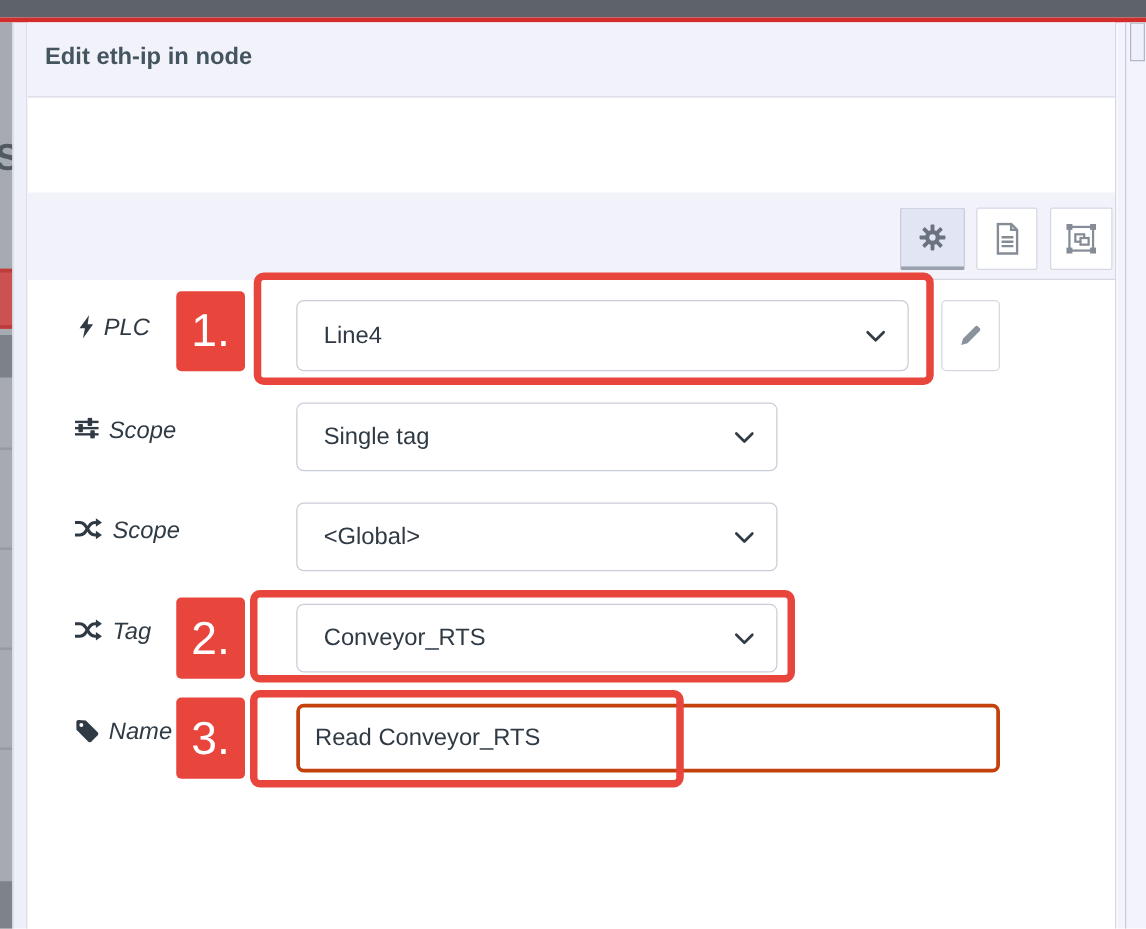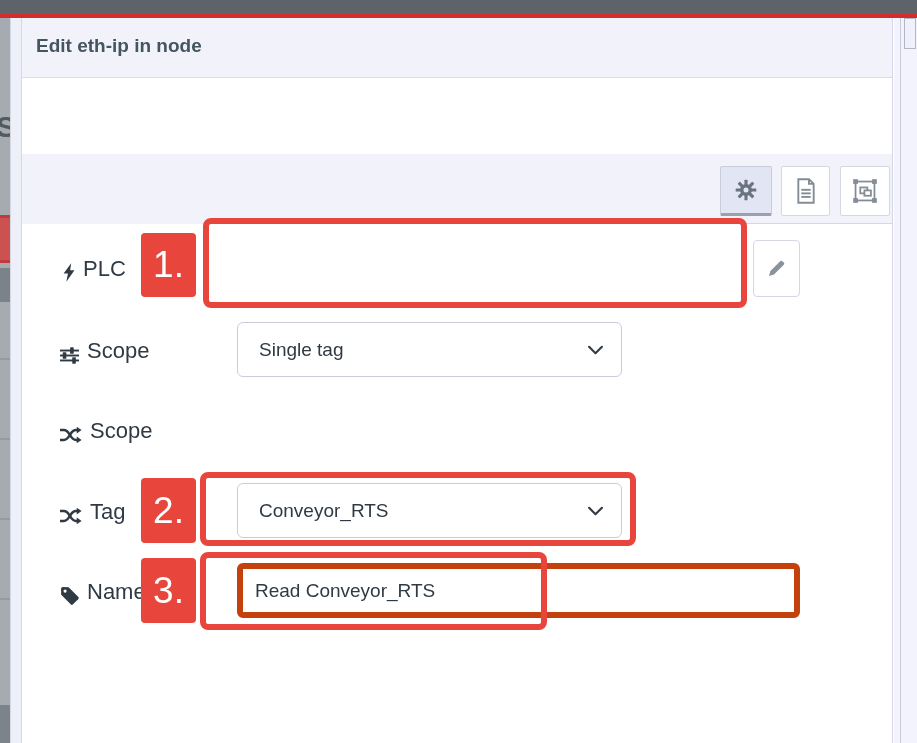--- a/index.html
+++ b/index.html
@@ -56,40 +56,40 @@
   .mini-btn { position:absolute; top:12px; height:50px; background:#ffffff;
               border:1px solid #d5d8e4; border-radius:2px; display:flex; align-items:center;
               justify-content:center; color:#848c96; cursor:pointer; }
   .mini-gear { left:698px; width:52px; background:#e2e5f3; border-color:#c9ccdb;
                border-bottom:3px solid #9aa0ad; color:#6b7380; }
   .mini-gear svg { --hole:#e2e5f3; }
   .mini-doc  { left:759px; width:49px; }
   .mini-app  { left:818px; width:50px; }
 
   
-  .field-label { position:absolute; height:30px; display:flex; align-items:flex-end; gap:8px;
-                 font-size:22px; color:#2f3a44; }
+  .field-label { position:absolute; height:30px; display:flex; align-items:flex-start; gap:8px;
+                 font-size:19px; color:#2f3a44;font-style:italic; }
   .field-label svg { flex:none; }
   .lbl-plc   { left:40px; top:234px; }
   .lbl-mode  { left:38px; top:316px; }
   .lbl-scope { left:38px; top:396px; }
   .lbl-tag   { left:38px; top:477px; }
   .lbl-name  { left:38px; top:557px; }
 
   .select { position:absolute; background:#ffffff; border:1px solid #c9cdd9; border-radius:6px;
             display:flex; align-items:center; padding-left:21px; font-size:19px; color:#2f3a44;
             cursor:pointer; }
   .select .chev { position:absolute; right:18px; top:50%; transform:translateY(-50%); display:flex; }
   .sel-plc   { left:215px; top:222px; width:490px; height:57px; }
   .sel-mode  { left:215px; top:304px; width:385px; height:55px; }
   .sel-scope { left:215px; top:384px; width:385px; height:55px; }
   .sel-tag   { left:215px; top:465px; width:385px; height:55px;text-align:center; }
 
   .input-name { position:absolute; left:215px; top:545px; width:563px; height:55px;
-                background:#ffffff; border:6px solid #c2410c; border-radius:6px;
+                background:#ffffff; border:3px solid #c2410c; border-radius:6px;
                 padding:0 12px; font-size:19px; color:#2f3a44;
                 font-family:"Liberation Sans", sans-serif; outline:none; }
 
   .pencil-btn { position:absolute; left:731px; top:222px; width:47px; height:57px;
                 background:#ffffff; border:1px solid #d5d8e4; border-radius:4px;
                 display:flex; align-items:center; justify-content:center; color:#8a929c; cursor:pointer; }
 
   
   .step-badge { position:absolute; width:55px; background:#e8463d; border-radius:4px;
                 color:#ffffff; font-size:37px; display:flex; align-items:center;
@@ -185,20 +185,28 @@
   </div>
 
   <div class="field-label lbl-plc">
     <span style="display:flex">
       <svg width="13" height="19" viewBox="0 0 12 17" fill="currentColor">
         <path d="M8.5 0 L1.5 9.5 h4 L4 17 l7.5 -10.5 h-4 z"></path>
       </svg>
     </span>
     <span>PLC</span>
   </div>
+  <div class="select sel-plc">
+    <span>Line4</span>
+    <span class="chev">
+      <svg width="15" height="10" viewBox="0 0 14 9" fill="none" stroke="#333c45" stroke-width="2" stroke-linecap="round" stroke-linejoin="round">
+        <polyline points="1,1.5 7,7.5 13,1.5"></polyline>
+      </svg>
+    </span>
+  </div>
   <div class="pencil-btn">
     <span style="display:flex">
       <svg width="19" height="19" viewBox="0 0 19 19" fill="currentColor">
         <path d="M13.2 2.2 a1.6 1.6 0 0 1 2.2 0 l1.4 1.4 a1.6 1.6 0 0 1 0 2.2 L7 15.6 l-5 1.4 1.4 -5 z"></path>
       </svg>
     </span>
   </div>
   <div class="step-badge badge-1">1.</div>
   <div class="ann-box ann-1"></div>
 
@@ -228,20 +236,28 @@
     <span style="display:flex">
       <svg width="22" height="18" viewBox="0 0 20 16" fill="none" stroke="currentColor" stroke-width="2.2">
         <path d="M0 3.5 h3.5 c3 0 4 2 5.5 4.5 c1.5 2.5 2.5 4.5 5.5 4.5 h1"></path>
         <path d="M0 12.5 h3.5 c3 0 4 -2 5.5 -4.5 c1.5 -2.5 2.5 -4.5 5.5 -4.5 h1"></path>
         <polygon points="15.2,0.4 19.6,3.5 15.2,6.6" fill="currentColor" stroke="none"></polygon>
         <polygon points="15.2,9.4 19.6,12.5 15.2,15.6" fill="currentColor" stroke="none"></polygon>
       </svg>
     </span>
     <span>Scope</span>
   </div>
+  <div class="select sel-scope">
+    <span>&lt;Global&gt;</span>
+    <span class="chev">
+      <svg width="15" height="10" viewBox="0 0 14 9" fill="none" stroke="#333c45" stroke-width="2" stroke-linecap="round" stroke-linejoin="round">
+        <polyline points="1,1.5 7,7.5 13,1.5"></polyline>
+      </svg>
+    </span>
+  </div>
 
   <div class="field-label lbl-tag">
     <span style="display:flex">
       <svg width="22" height="18" viewBox="0 0 20 16" fill="none" stroke="currentColor" stroke-width="2.2">
         <path d="M0 3.5 h3.5 c3 0 4 2 5.5 4.5 c1.5 2.5 2.5 4.5 5.5 4.5 h1"></path>
         <path d="M0 12.5 h3.5 c3 0 4 -2 5.5 -4.5 c1.5 -2.5 2.5 -4.5 5.5 -4.5 h1"></path>
         <polygon points="15.2,0.4 19.6,3.5 15.2,6.6" fill="currentColor" stroke="none"></polygon>
         <polygon points="15.2,9.4 19.6,12.5 15.2,15.6" fill="currentColor" stroke="none"></polygon>
       </svg>
     </span>

